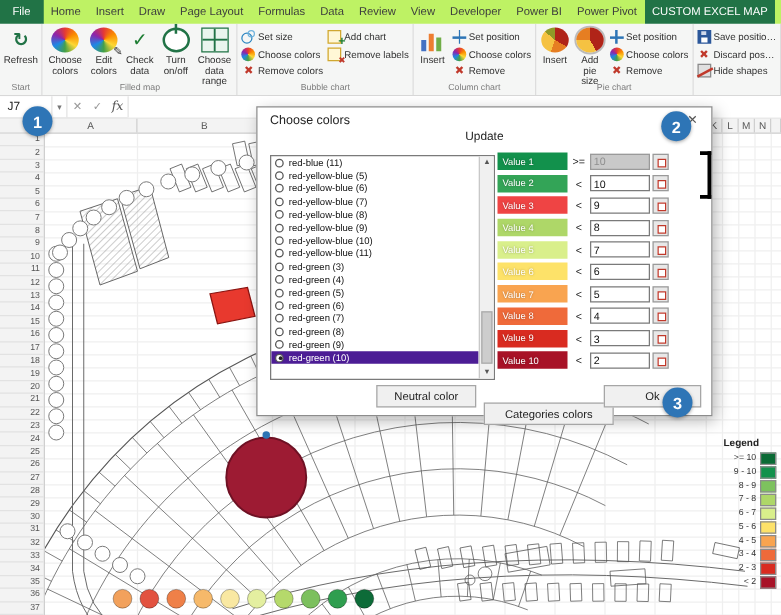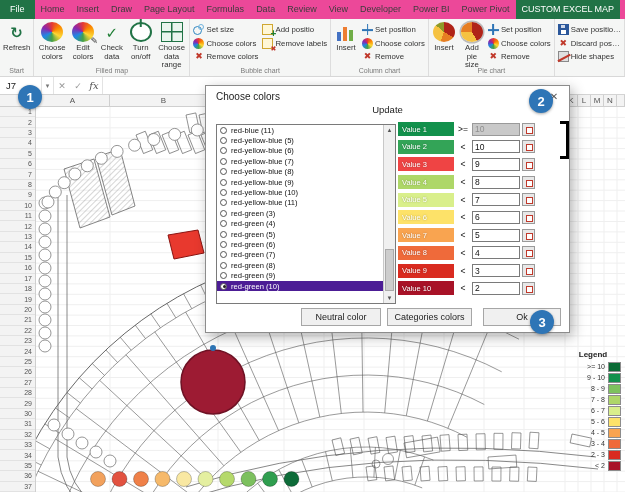--- a/index.html
+++ b/index.html
@@ -1,21 +1,21 @@
 <!DOCTYPE html>
 <html style="--green: #217346;"><head>
 <meta charset="utf-8">
 <style>
   html,body{margin:0;padding:0;width:625px;height:492px;overflow:hidden;background:#fff;
     font-family:"Liberation Sans","DejaVu Sans",sans-serif;}
   *{box-sizing:border-box}
   #app{position:absolute;left:0;top:0;width:625px;height:492px;background:#fff}
 
   
-  .tabrow{position:absolute;left:0;top:0;width:625px;height:36px;background:#ec4899;
+  .tabrow{position:absolute;left:0;top:0;width:625px;height:36px;background:#bef264;
     display:flex;align-items:stretch;border-bottom:1px solid #e4e4e4;overflow:hidden}
   .tab{padding:0 6px;line-height:19px;font-size:9px;color:#3d3d3d;white-space:nowrap}
   .tab.filetab{background:var(--green,#217346);color:#fff;padding:0 10px}
   .tab.activetab{background:var(--green,#217346);color:#fff}
 
   
   .ribbon{position:absolute;left:0;top:19px;width:625px;height:58px;background:#f5f6f5;
     border-bottom:1px solid #d8d8d8;display:flex;overflow:hidden}
   .rgroup{display:flex;flex-direction:column;border-right:1px solid #dddddd;padding:1px 1px 0}
   .rgroup-content{display:flex;flex:1;align-items:flex-start}
@@ -133,21 +133,21 @@
   .vinput{width:48px;height:13px;border:1px solid #7a7a7a;font-size:8.5px;padding:0 2px;
     font-family:inherit;background:#fff;color:#111;flex:none}
   .vinput.disabled{background:#c9c9c9;color:#8f8f8f;border-color:#9a9a9a}
   .vref{width:13px;height:13px;margin-left:2px;background:#e8e8e8;border:1px solid #9a9a9a;
     position:relative;flex:none}
   .vref::after{content:"";position:absolute;left:3px;top:3px;width:5px;height:5px;background:#fff;
     border:1px solid #c0392b}
   .dlg-buttons button{position:absolute;height:18px;background:#f0f0f0;border:1px solid #a6a6a6;
     font-size:9px;font-family:inherit;color:#222}
   .btn-neutral{left:95px;top:222px;width:80px}
-  .btn-categories{left:181px;top:222px;width:85px}
+  .btn-categories{left:181px;top:236px;width:104px}
   .btn-ok{left:277px;top:222px;width:78px}
 
   
   .step{position:absolute;width:24px;height:24px;border-radius:50%;color:#fff;display:flex;
     align-items:center;justify-content:center;font-size:13px;font-weight:bold;z-index:10;
     box-shadow:0 1px 3px rgba(0,0,0,.35)}
   .bracket{position:absolute;left:560px;top:121px;width:9px;height:38px;border-top:3px solid #000;
     border-right:3px solid #000;border-bottom:3px solid #000;z-index:11}
 </style>
 </head>
@@ -219,21 +219,21 @@
               <span>Choose colors</span>
             </div>
             <div class="rbtn-small">
               <span class="icn remove-icon">✖</span>
               <span>Remove colors</span>
             </div>
           </div>
           <div class="rstack">
             <div class="rbtn-small">
               <span class="icn add-label-icon"></span>
-              <span>Add positio</span>
+              <span>Add chart</span>
             </div>
             <div class="rbtn-small">
               <span class="icn remove-label-icon"></span>
               <span>Remove labels</span>
             </div>
           </div>
         </div>
         <div class="rgroup-label">Bubble chart</div>
       </div>
       <div class="rgroup">

